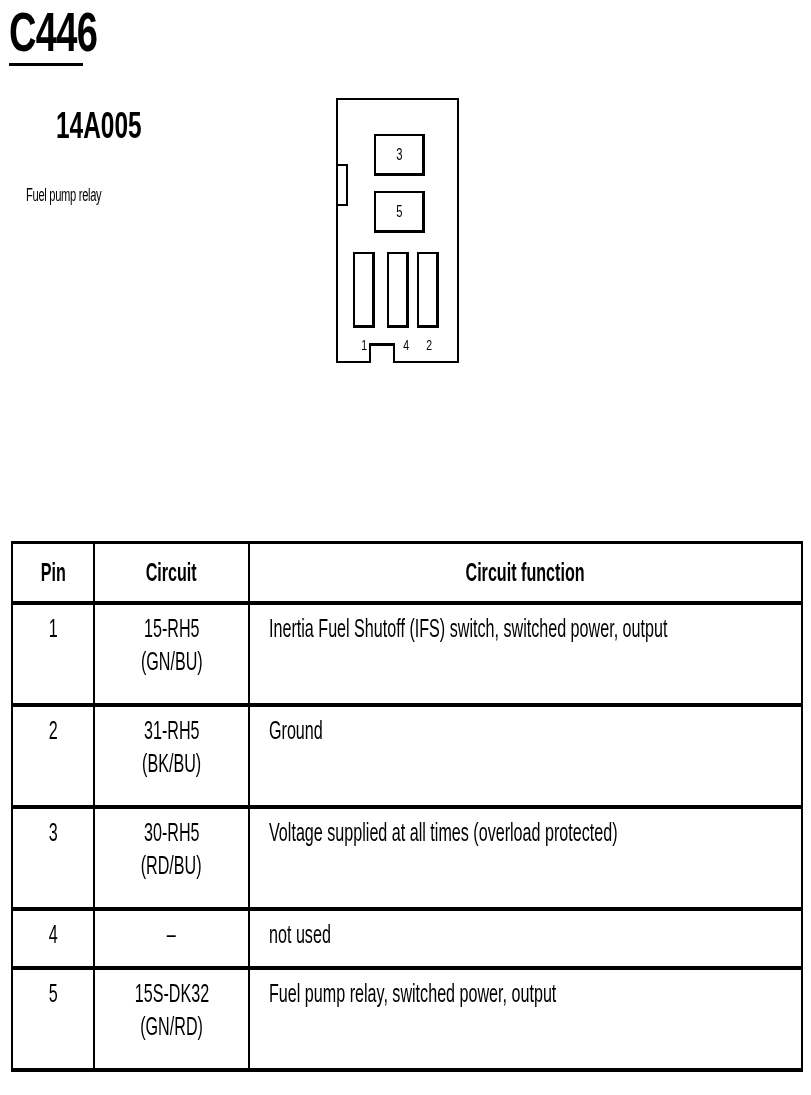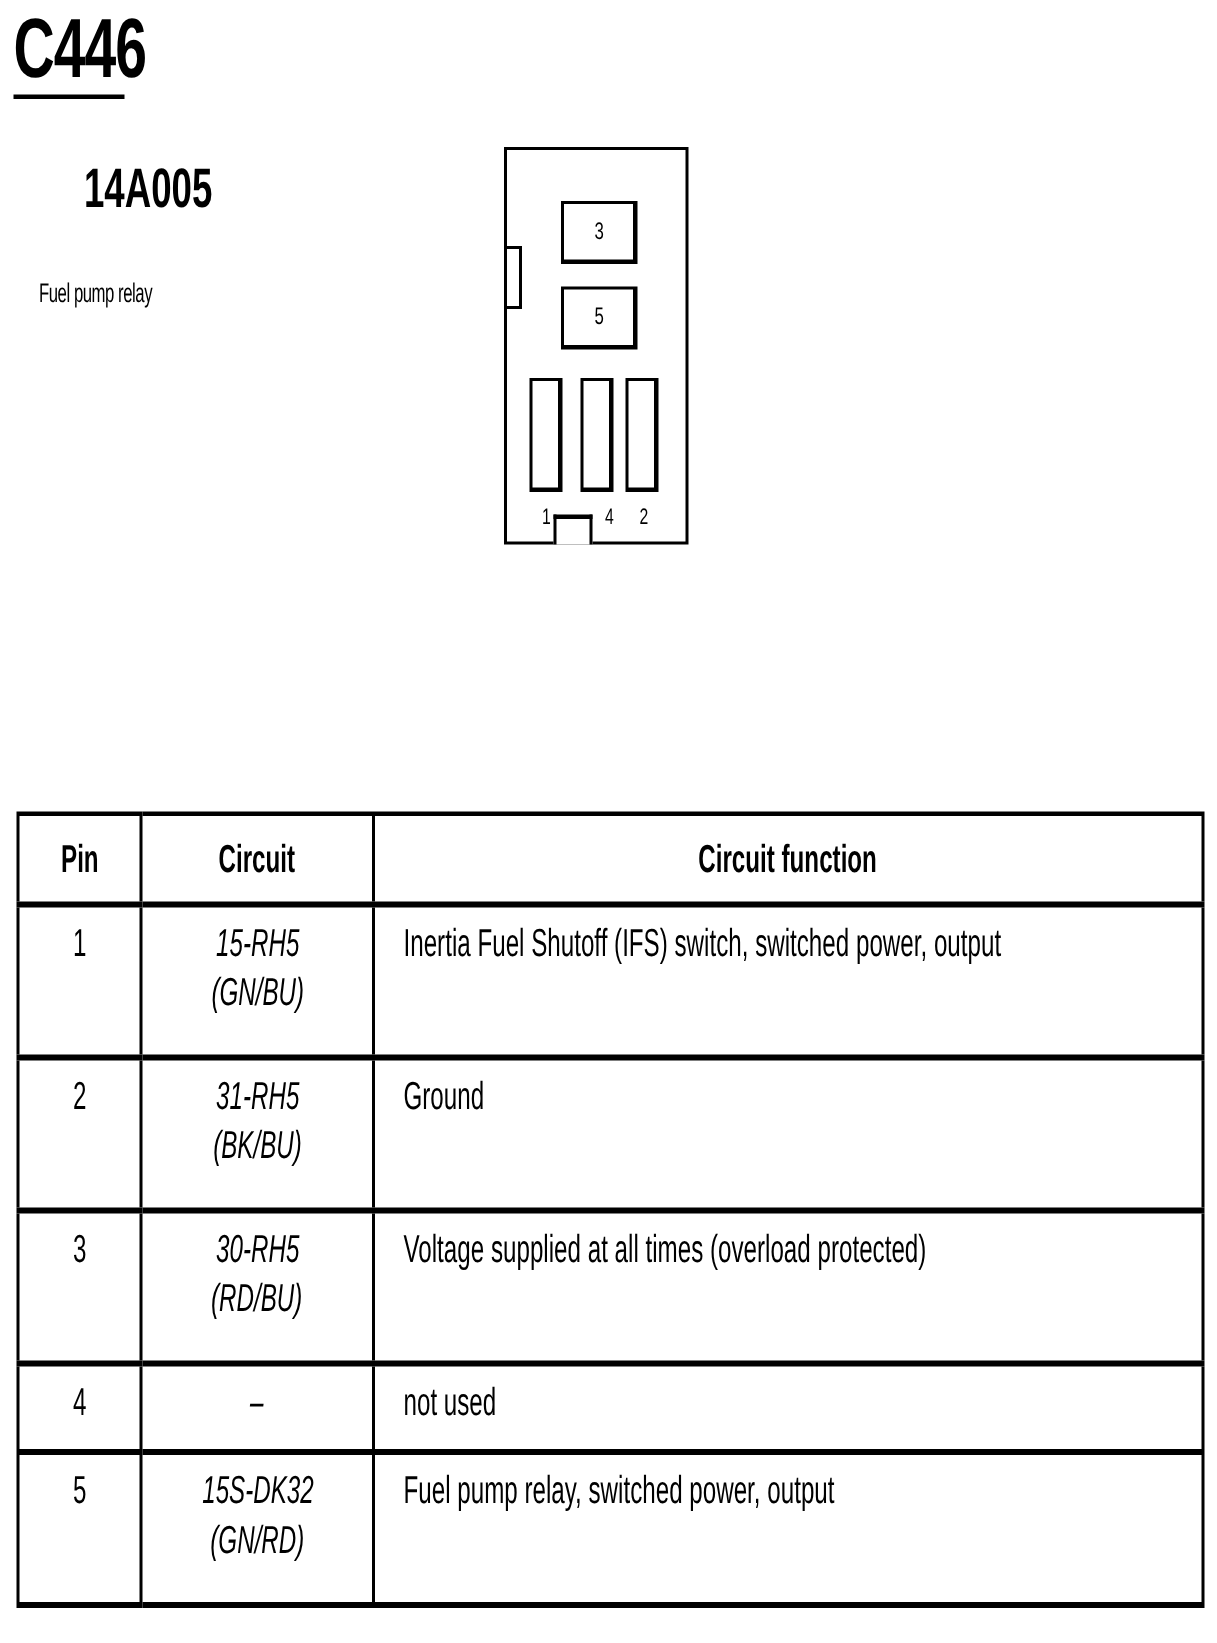--- a/index.html
+++ b/index.html
@@ -74,21 +74,21 @@
   }
   #pin-table th .cond-c { transform: scaleX(0.62); }
   #pin-table td { border-bottom: 4px solid #000; font-size: 26px; line-height: 33px; }
   #pin-table td.c-pin, #pin-table td.c-circuit { text-align: center; }
   #pin-table td .cond-c { transform: scaleX(0.62); }
   #pin-table td .cond { transform: scaleX(0.62); }
   #pin-table td .cellpad { padding-top: 7px; }
   #pin-table td.c-func .cellpad { padding-left: 19px; text-decoration: underline; }
   .row-tall { height: 102px; }
   .row-short { height: 59px; }
-  .line { display: block; height: 33px; font-style: italic; }
+  .line { display: block; height: 33px; }
 </style>
 </head>
 <body>
 
 <div id="connector-id"><span class="cond">C446</span></div>
 <div id="connector-underline"></div>
 
 <div id="part-number"><span class="cond">14A005</span></div>
 <div id="part-description"><span class="cond">Fuel pump relay</span></div>
 

